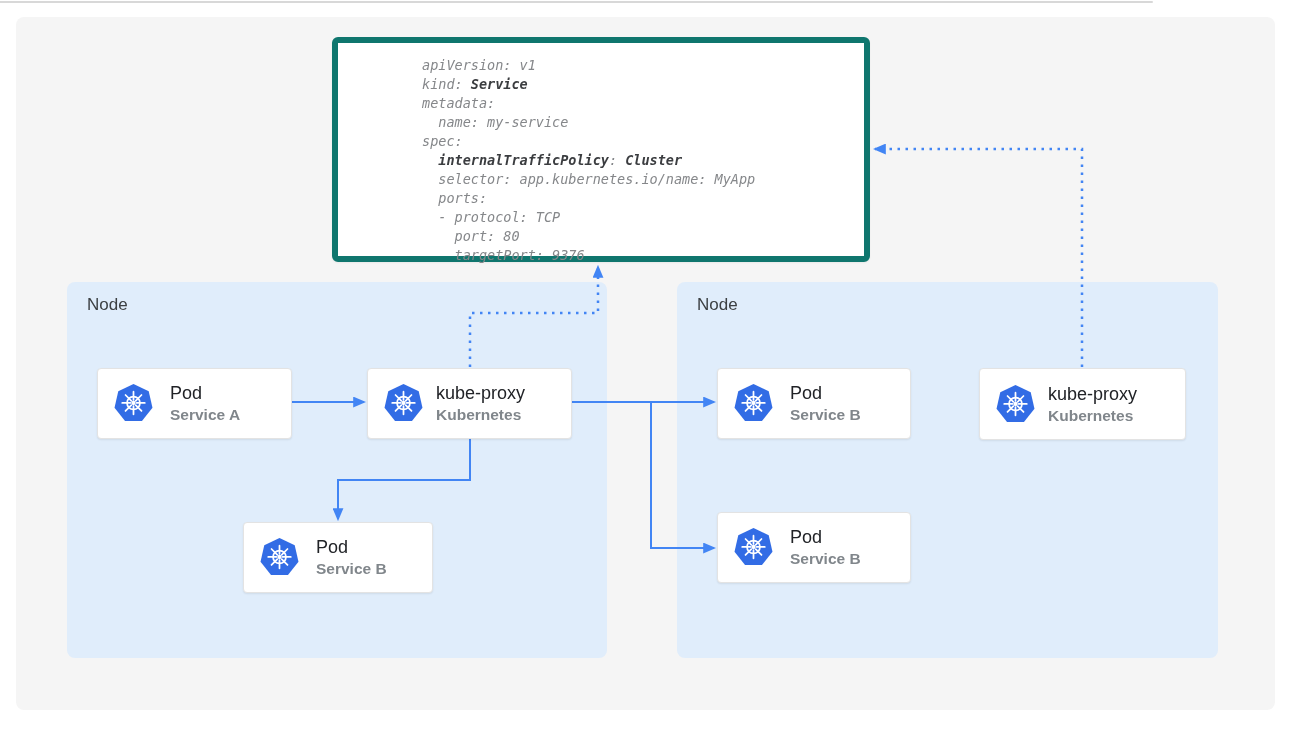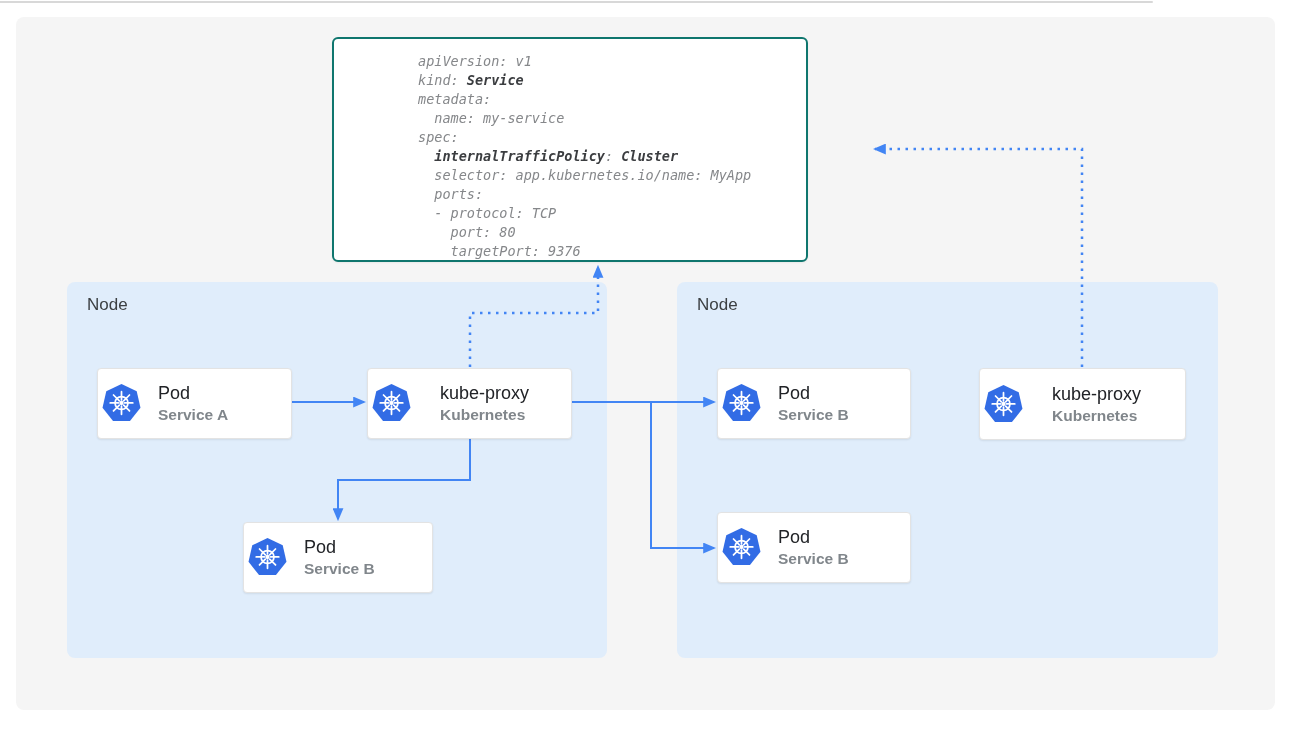--- a/index.html
+++ b/index.html
@@ -22,34 +22,34 @@
     background:var(--divider);border-radius:0 2px 2px 0;}
 
   .canvas{position:absolute;left:16px;top:17px;width:1259px;height:693px;
     background:var(--canvas-bg);border-radius:8px;}
 
   .node{position:absolute;background:var(--node-bg);border-radius:8px;}
   .node-left{left:67px;top:282px;width:540px;height:376px;}
   .node-right{left:677px;top:282px;width:541px;height:376px;}
   .node-label{position:absolute;left:20px;top:13px;font-size:17px;color:var(--node-label);}
 
-  .yaml-card{position:absolute;left:332px;top:37px;width:476px;height:225px;
-    background:#ffffff;border:2px solid #0f766e;border-radius:6px;
+  .yaml-card{position:absolute;left:332px;top:37px;width:538px;height:225px;
+    background:#ffffff;border:6px solid #0f766e;border-radius:6px;
     box-shadow:0 1px 2px rgba(0,0,0,0.05);box-sizing:border-box;z-index:3;}
   .yaml-code{position:absolute;left:84px;top:13px;
     font-family:"DejaVu Sans Mono",monospace;font-style:italic;
     font-size:13.5px;line-height:19px;color:var(--code-text);white-space:pre;}
   .yaml-code .b{font-weight:bold;color:var(--code-bold);}
 
   .card{position:absolute;background:#ffffff;border:1px solid var(--card-border);
     border-radius:4px;box-shadow:0 1px 2px rgba(0,0,0,0.08);box-sizing:border-box;
-    display:flex;align-items:center;padding-left:3px;z-index:3;}
+    display:flex;align-items:center;padding-left:15px;z-index:3;}
   .card .k8s-icon{width:41px;height:41px;flex:0 0 41px;}
   .card .txt{margin-left:16px;display:flex;flex-direction:column;justify-content:center;}
-  .card.kp .txt{margin-left:28px;}
+  .card.kp .txt{margin-left:12px;}
   .card .title{font-size:18px;line-height:23px;color:var(--title-text);}
   .card .subtitle{font-size:15.5px;line-height:20px;color:var(--subtitle-text);font-weight:bold;}
 
   .card-pod-a{left:97px;top:368px;width:195px;height:71px;}
   .card-kp-left{left:367px;top:368px;width:205px;height:71px;}
   .card-pod-b-left{left:243px;top:522px;width:190px;height:71px;}
   .card-pod-b-right-top{left:717px;top:368px;width:194px;height:71px;}
   .card-pod-b-right-bottom{left:717px;top:512px;width:194px;height:71px;}
   .card-kp-right{left:979px;top:368px;width:207px;height:72px;}
 

